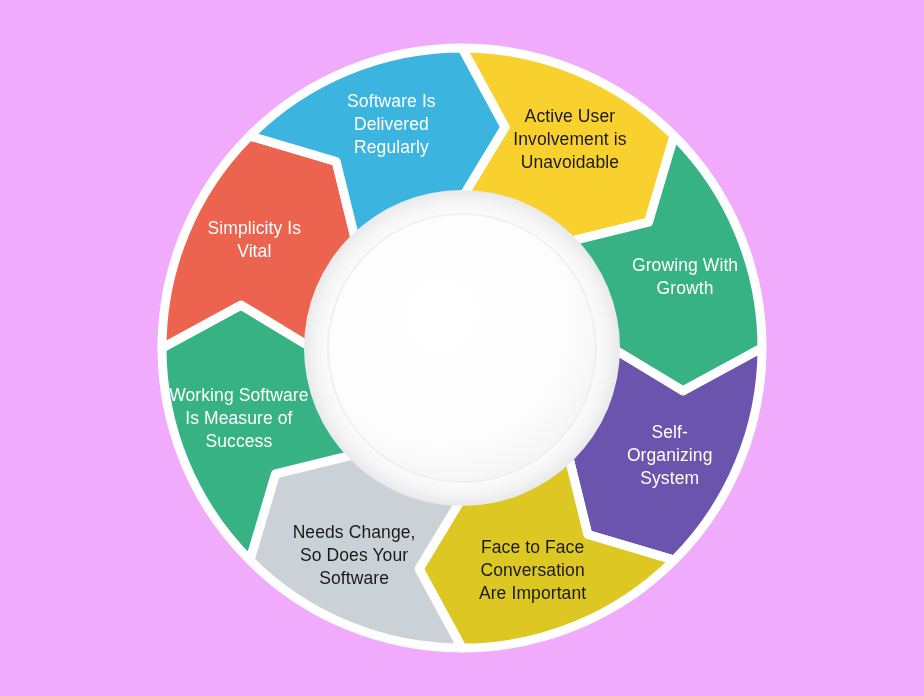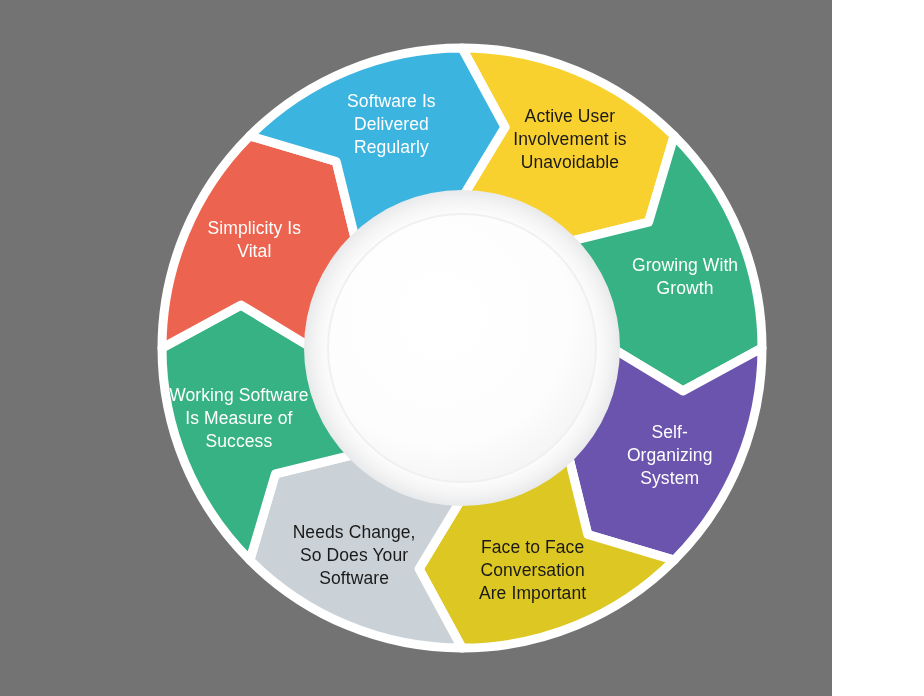--- a/index.html
+++ b/index.html
@@ -9,23 +9,23 @@
     background: #ffffff;
   }
   body {
     width: 924px;
     height: 696px;
     overflow: hidden;
     font-family: "Liberation Sans", sans-serif;
   }
   #diagram-root {
     position: relative;
-    width: 832px;
+    width: 924px;
     height: 696px;
-    background: #737373;
+    background: #f0abfc;
   }
   svg#wheel {
     display: block;
     width: 924px;
     height: 696px;
   }
   .seg-shape {
     stroke: #ffffff;
     stroke-width: 9;
     stroke-linejoin: round;

